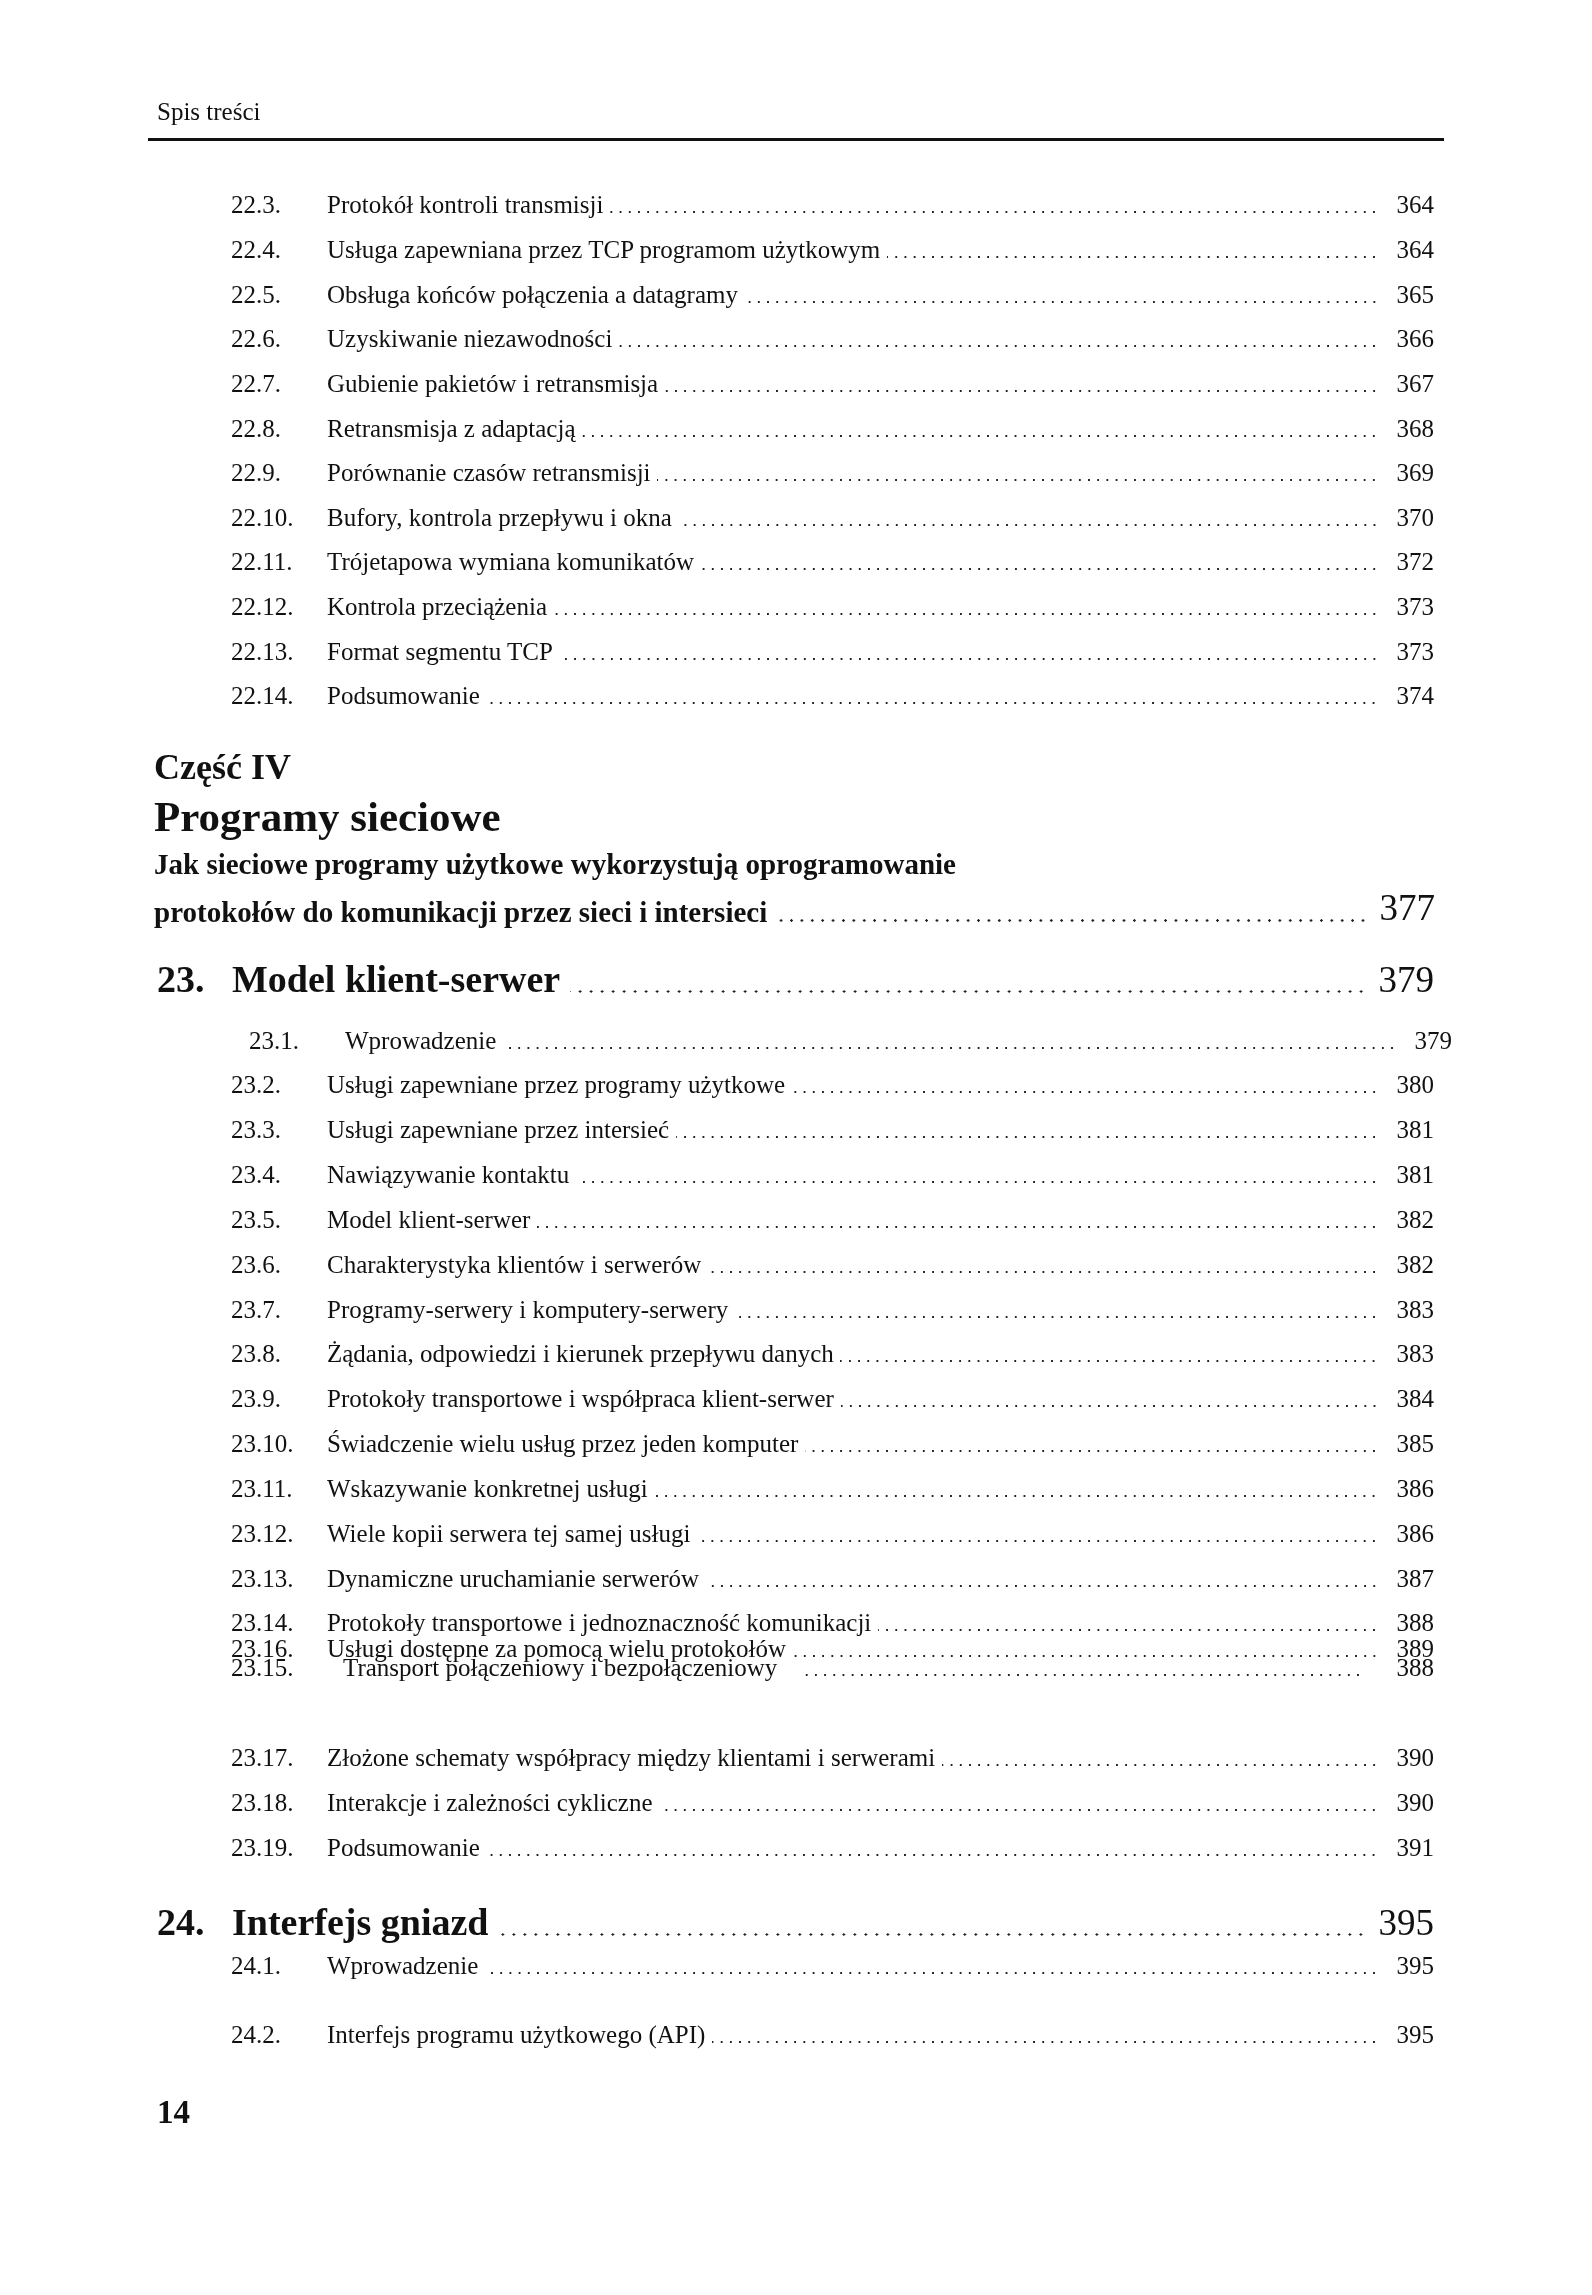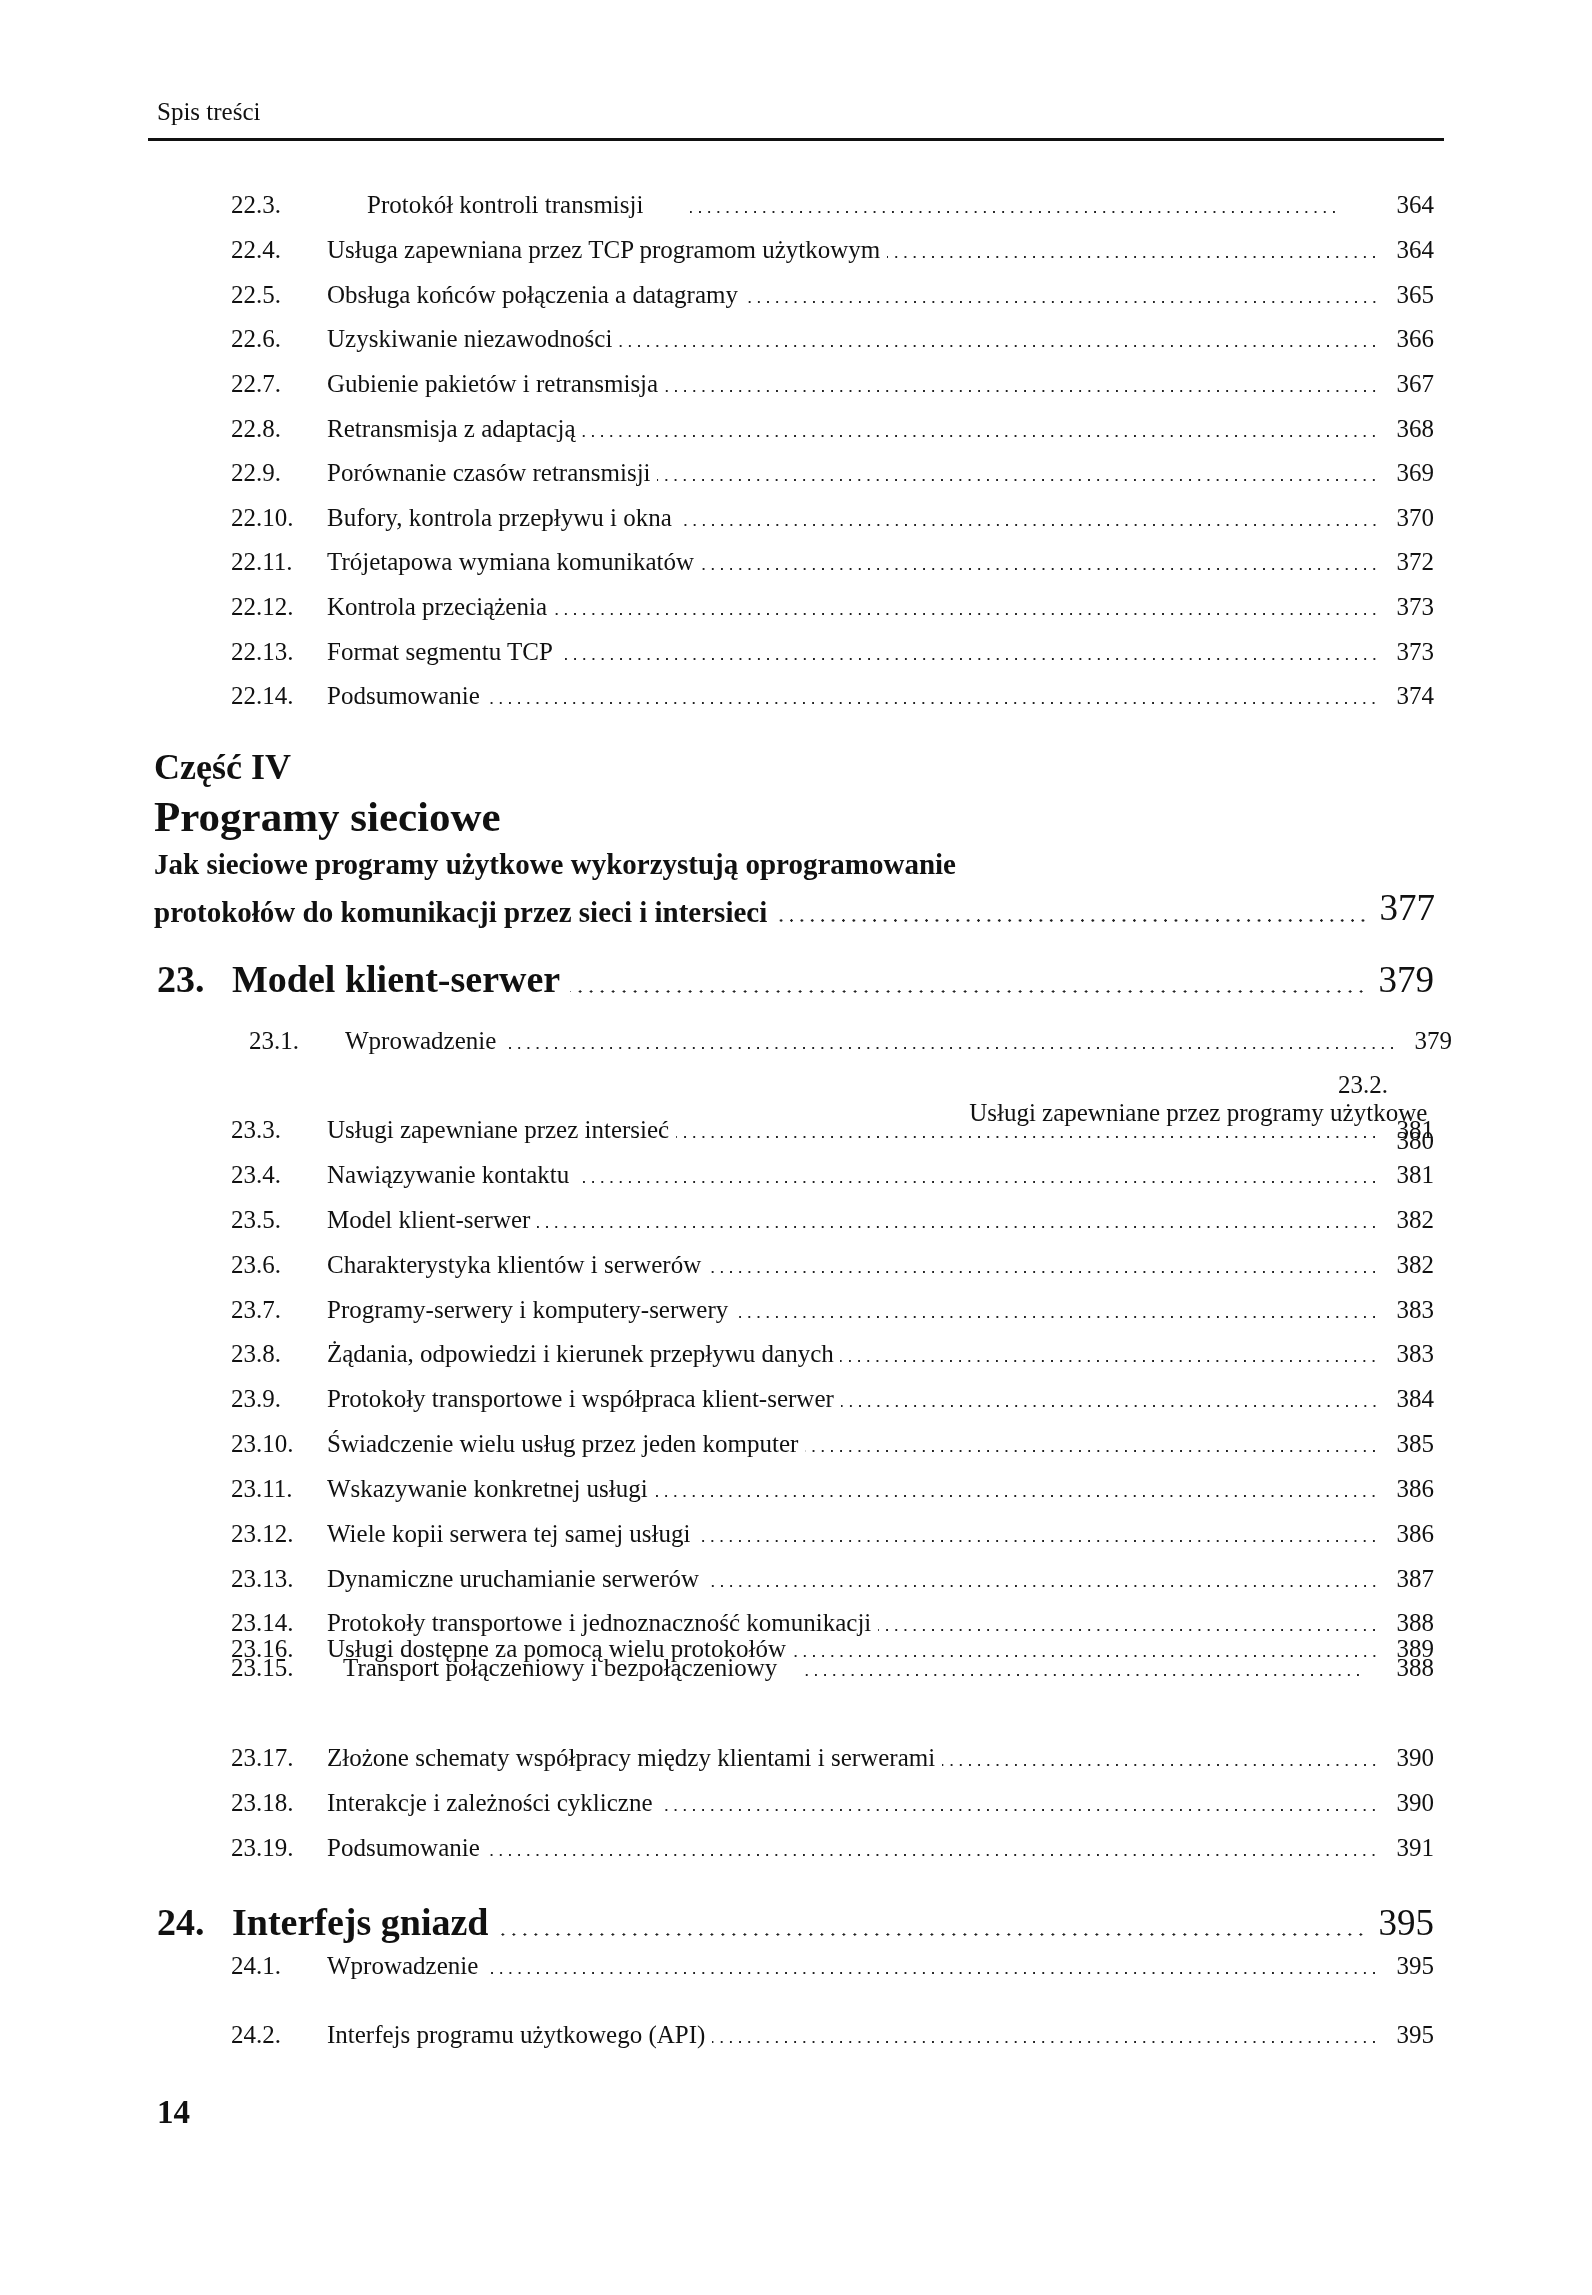--- a/index.html
+++ b/index.html
@@ -37,21 +37,21 @@
 
   .folio { left:157px; top:2096px; font-size:33px; font-weight:bold; }
 </style>
 </head>
 <body>
 
 <div class="abs running-head">Spis treści</div>
 <div class="rule"></div>
 
 <div id="sec22">
-    <div class="row" style="top: 191px; gap: 40px;">
+    <div class="row" style="top: 191px;">
       <span class="num">22.3.</span>
       <span class="title">Protokół kontroli transmisji</span>
       <span class="leader"></span>
       <span class="page">364</span>
     </div>
     <div class="row" style="top: 236px;">
       <span class="num">22.4.</span>
       <span class="title">Usługa zapewniana przez TCP programom użytkowym</span>
       <span class="leader"></span>
       <span class="page">364</span>
@@ -133,21 +133,21 @@
   <span class="leader"></span>
   <span class="page">379</span>
 </div>
 <div id="sec23">
     <div class="row" style="top: 1027px; margin-left: 18px;">
       <span class="num">23.1.</span>
       <span class="title">Wprowadzenie</span>
       <span class="leader"></span>
       <span class="page">379</span>
     </div>
-    <div class="row" style="top: 1071px; flex-direction: column;">
+    <div class="row" style="top: 1071px;">
       <span class="num">23.2.</span>
       <span class="title">Usługi zapewniane przez programy użytkowe</span>
       <span class="leader"></span>
       <span class="page">380</span>
     </div>
     <div class="row" style="top: 1116px;">
       <span class="num">23.3.</span>
       <span class="title">Usługi zapewniane przez intersieć</span>
       <span class="leader"></span>
       <span class="page">381</span>

